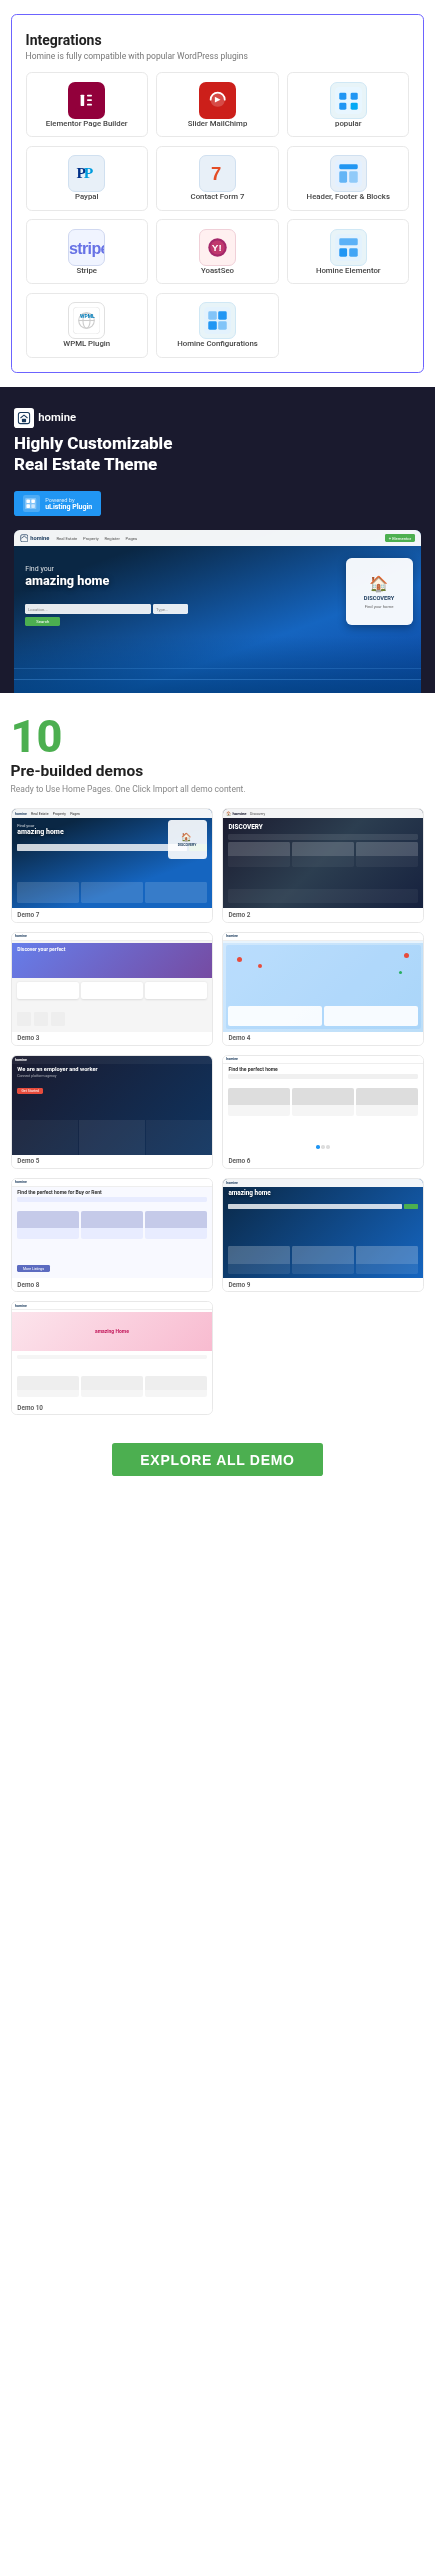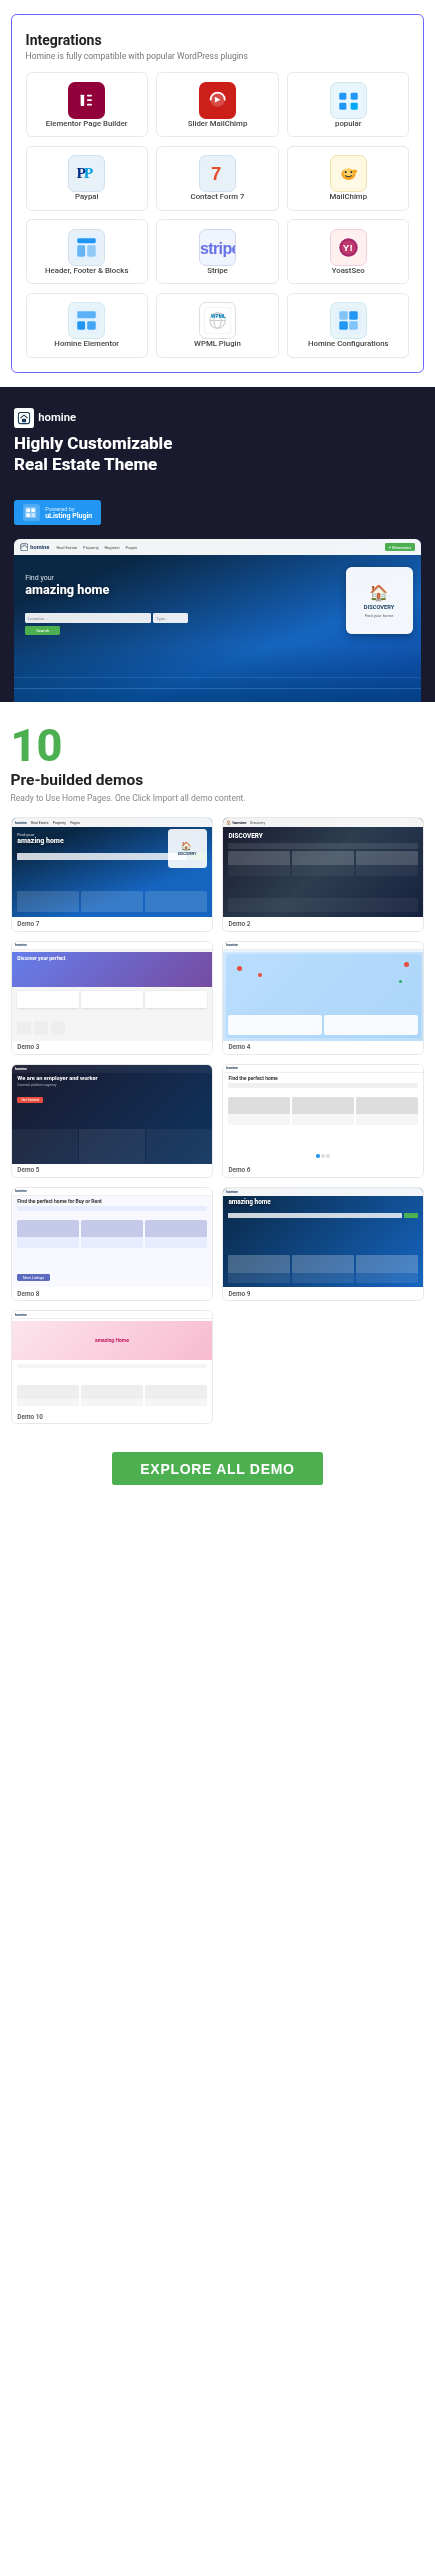--- a/index.html
+++ b/index.html
@@ -106,21 +106,21 @@
     .theme-logo-text {
       color: #fff;
       font-size: 11.3px;
       font-weight: 600;
     }
     .theme-tagline {
       color: #fff;
       font-size: 17px;
       font-weight: 800;
       line-height: 1.2;
-      margin-bottom: 26px;
+      margin-bottom: 17px;
     }
     .powered-badge {
       display: inline-flex;
       align-items: center;
       gap: 5.7px;
       background: #2196F3;
       color: #fff;
       padding: 4.2px 8.5px;
       border-radius: 2.8px;
       font-size: 7px;
@@ -266,34 +266,20 @@
     <div class="integration-item">
       <div class="integration-icon icon-cf7">
         <svg width="27" height="27" viewBox="0 0 38 38" style="font-size:24px">
             <rect width="38" height="38" rx="6" fill="#e8f0f8"></rect>
             <text x="10" y="28" font-size="26" font-weight="900" fill="#e44d26" font-family="Arial, sans-serif">7</text>
           </svg>
       </div>
       <div class="integration-label">Contact Form 7</div>
     </div>
 
-    <div class="integration-item">
-      <div class="integration-icon icon-mailchimp">
-        <svg width="27" height="27" viewBox="0 0 38 38">
-            <rect width="38" height="38" rx="6" fill="#fff9e6"></rect>
-            <ellipse cx="19" cy="20" rx="10" ry="8" fill="#f5a623"></ellipse>
-            <ellipse cx="19" cy="18" rx="7" ry="6" fill="#ffd166"></ellipse>
-            <circle cx="15" cy="17" r="1.5" fill="#333"></circle>
-            <circle cx="23" cy="17" r="1.5" fill="#333"></circle>
-            <path d="M15 22 Q19 25 23 22" stroke="#333" stroke-width="1.5" fill="none" stroke-linecap="round"></path>
-            <ellipse cx="28" cy="16" rx="3" ry="2.5" fill="#f5a623"></ellipse>
-          </svg>
-      </div>
-      <div class="integration-label">MailChimp</div>
-    </div>
 
     <div class="integration-item">
       <div class="integration-icon icon-hfb">
         <svg width="27" height="27" viewBox="0 0 38 38">
             <rect width="38" height="38" rx="6" fill="#e3f0ff"></rect>
             <rect x="6" y="6" width="26" height="7" rx="2" fill="#2196F3"></rect>
             <rect x="6" y="16" width="11" height="16" rx="2" fill="#64b5f6"></rect>
             <rect x="20" y="16" width="12" height="16" rx="2" fill="#90caf9"></rect>
           </svg>
       </div>

